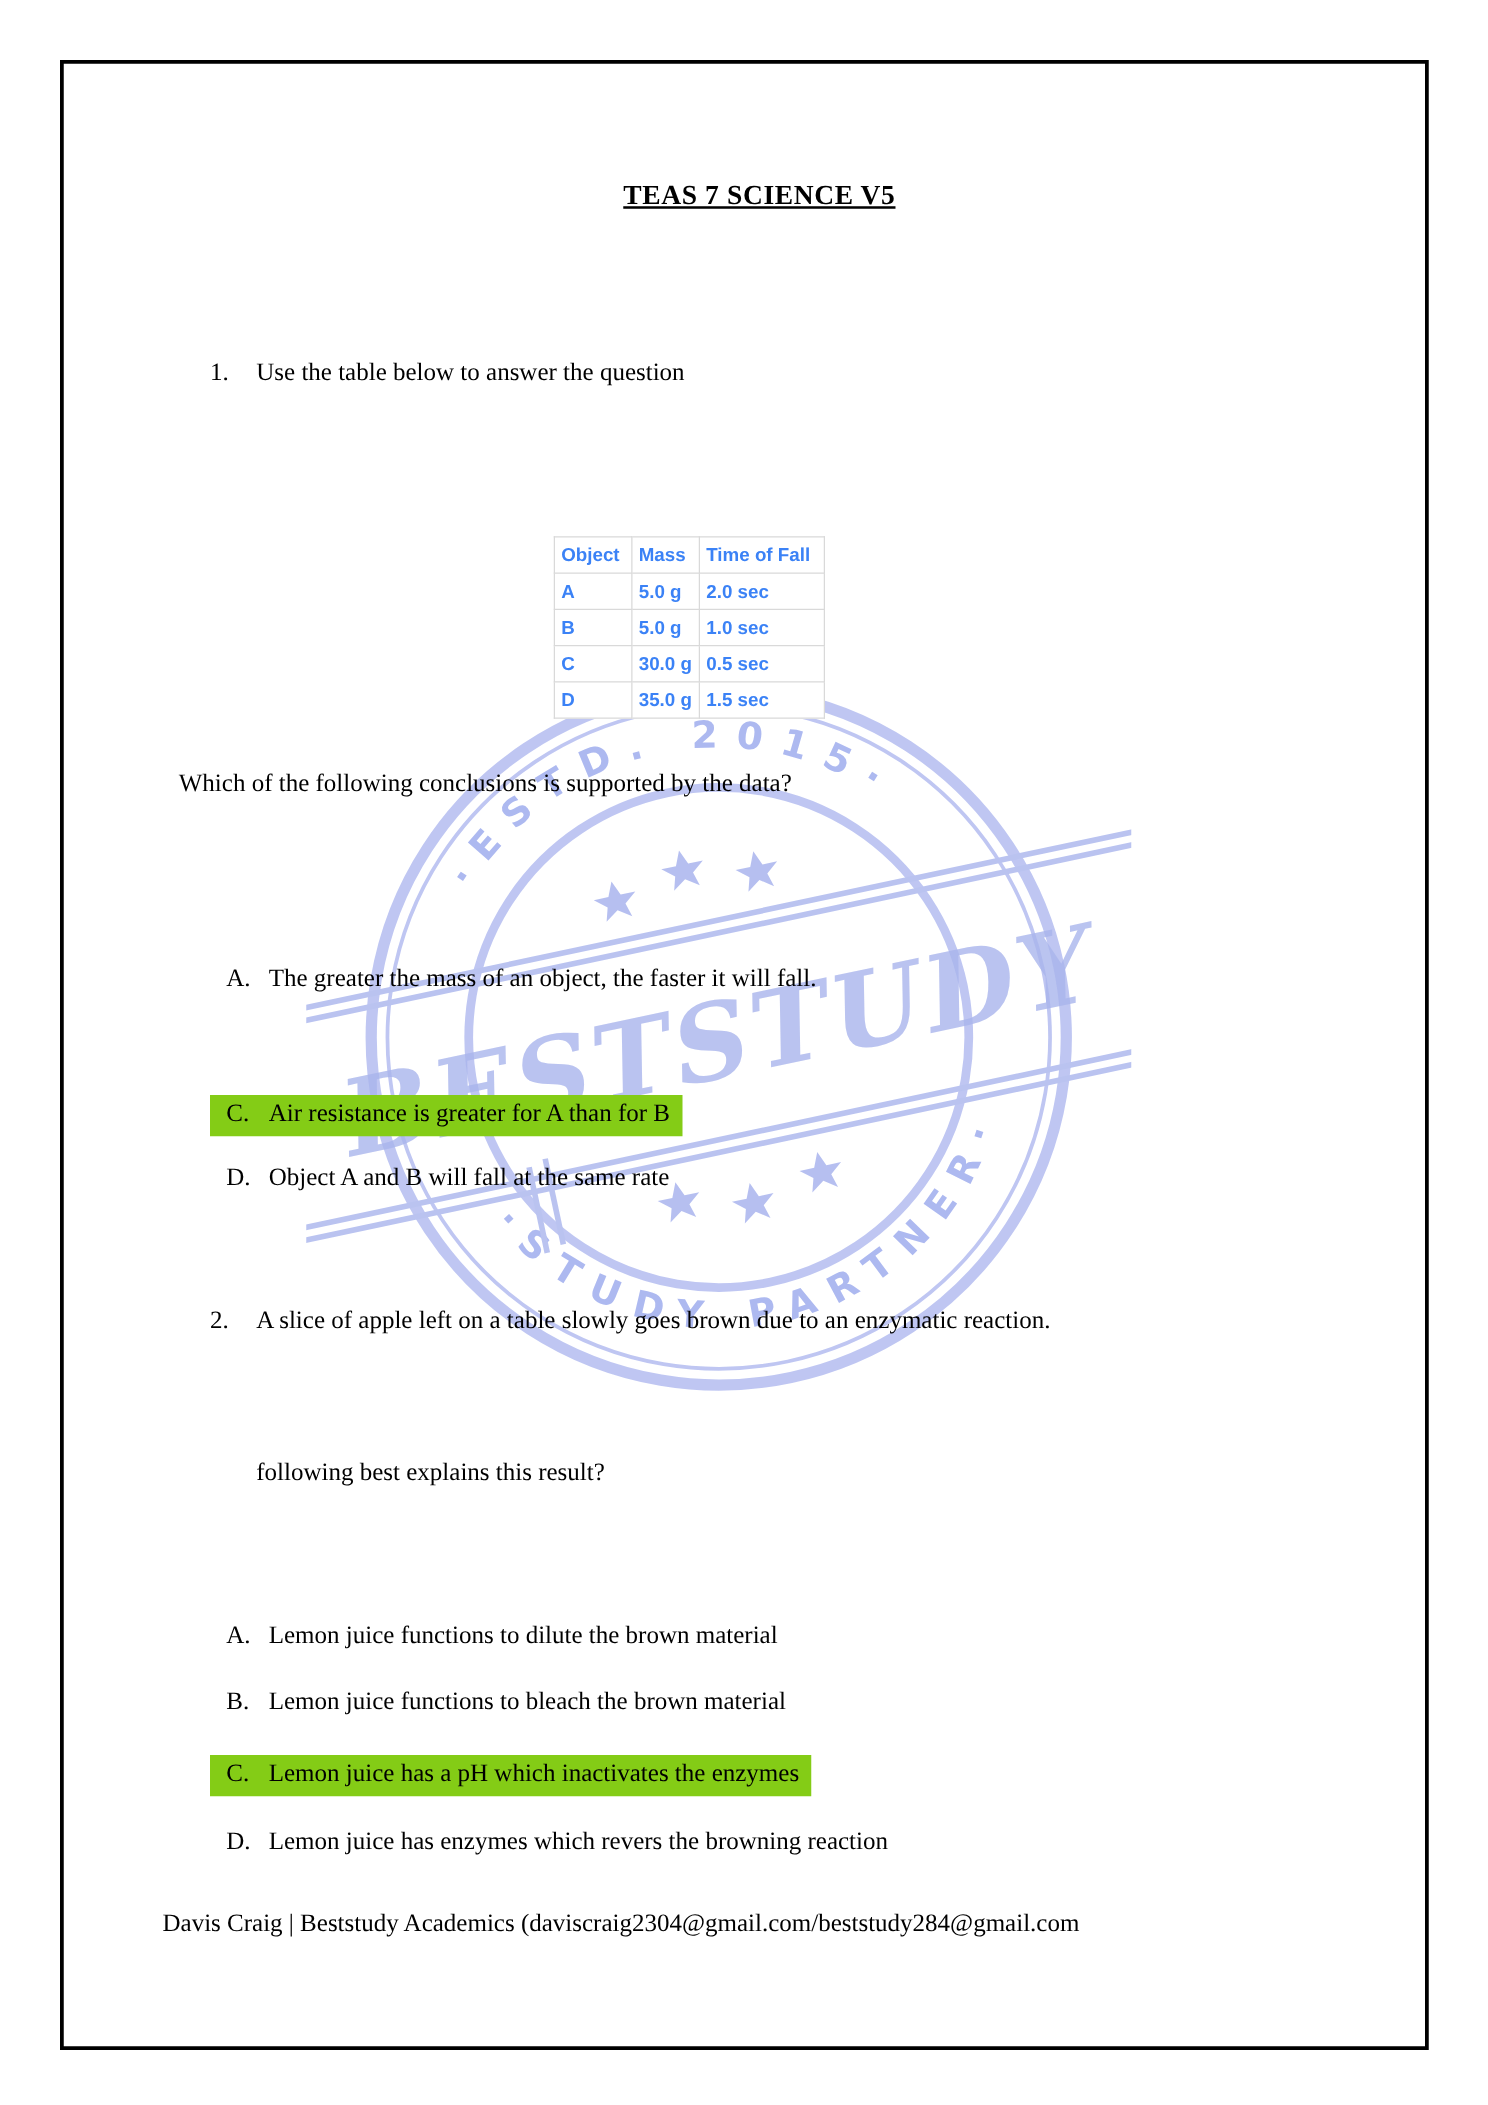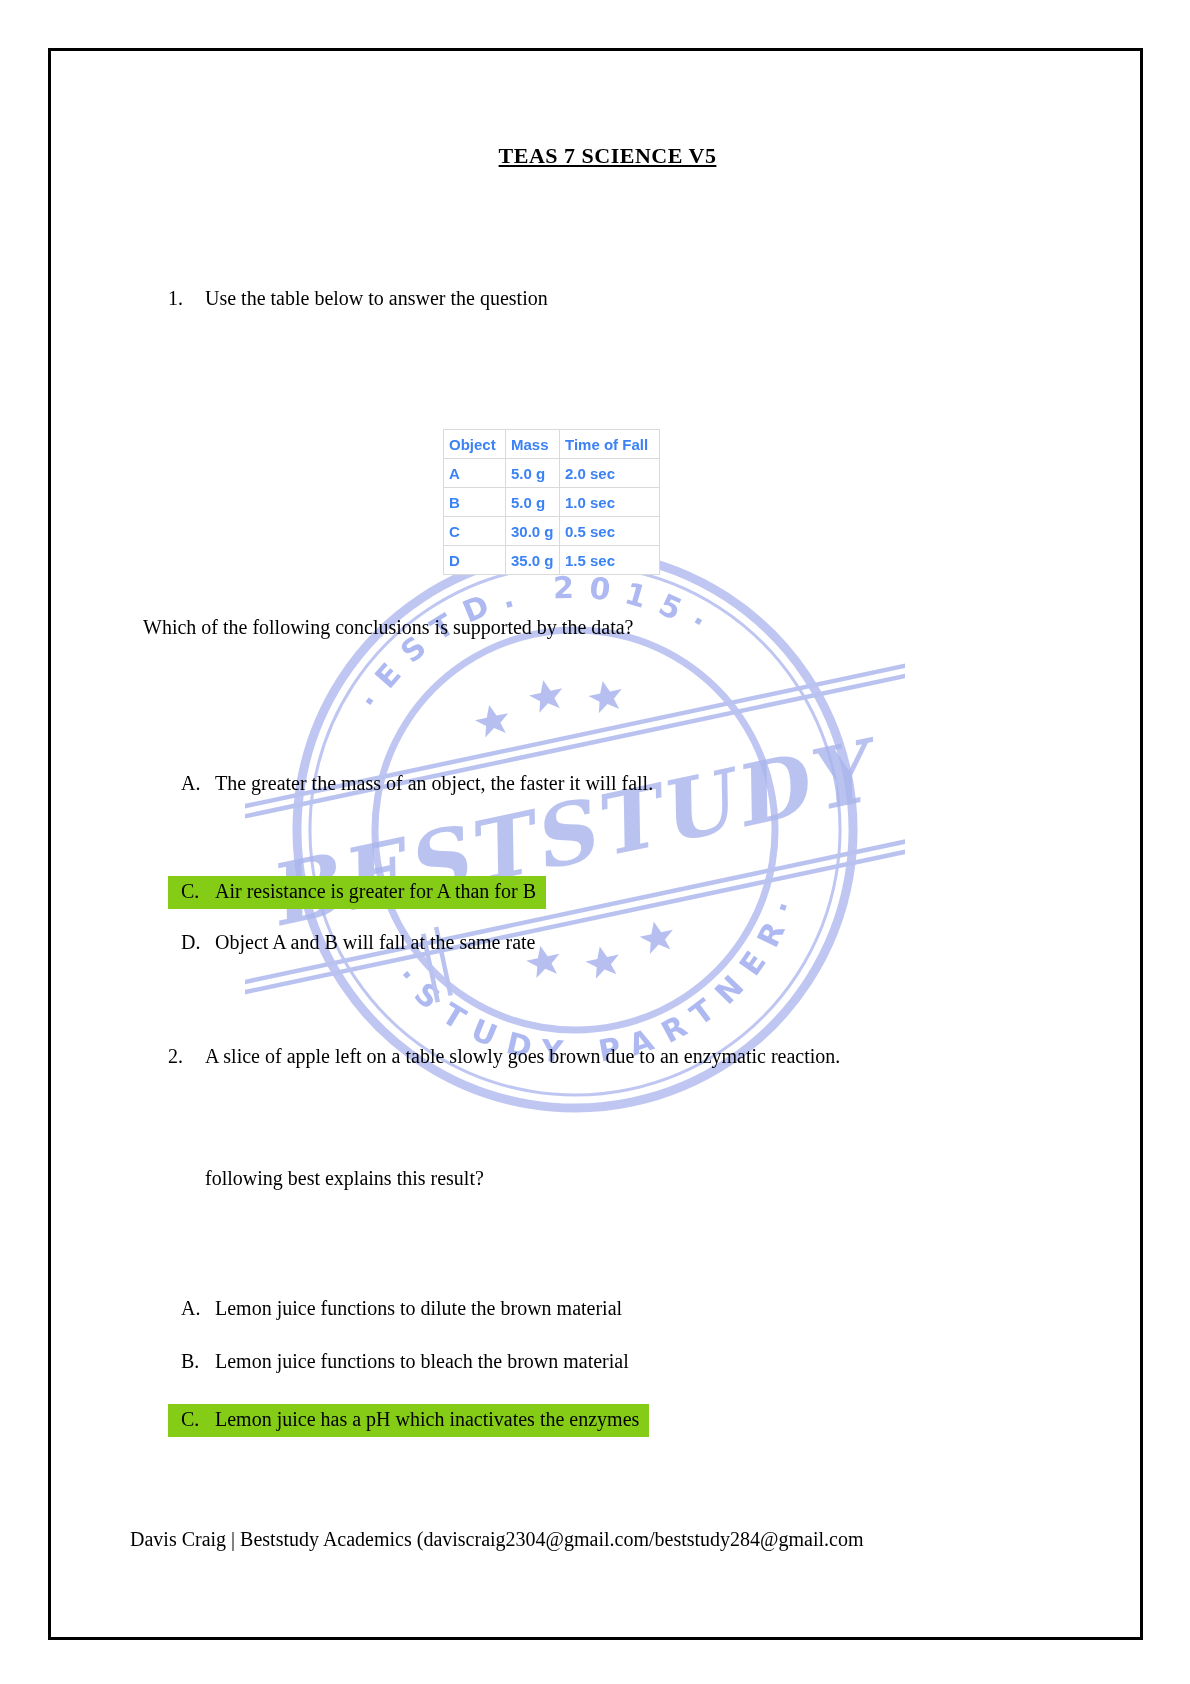--- a/index.html
+++ b/index.html
@@ -182,16 +182,19 @@
 
   <div class="option" style="top:1297px;">
     <span class="opt-letter">A.</span><span>Lemon juice functions to dilute the brown material</span>
   </div>
   <div class="option" style="top:1350px;">
     <span class="opt-letter">B.</span><span>Lemon juice functions to bleach the brown material</span>
   </div>
   <div class="option hl" style="top:1404px;">
     <span class="opt-letter">C.</span><span>Lemon juice has a pH which inactivates the enzymes</span>
   </div>
+  <div class="option" style="top:1462px;">
+    <span class="opt-letter">D.</span><span>Lemon juice has enzymes which revers the browning reaction</span>
+  </div>
 
   <div class="footer-line">Davis Craig | Beststudy Academics (daviscraig2304@gmail.com/beststudy284@gmail.com</div>
 
 </div>
 
 </body></html>

